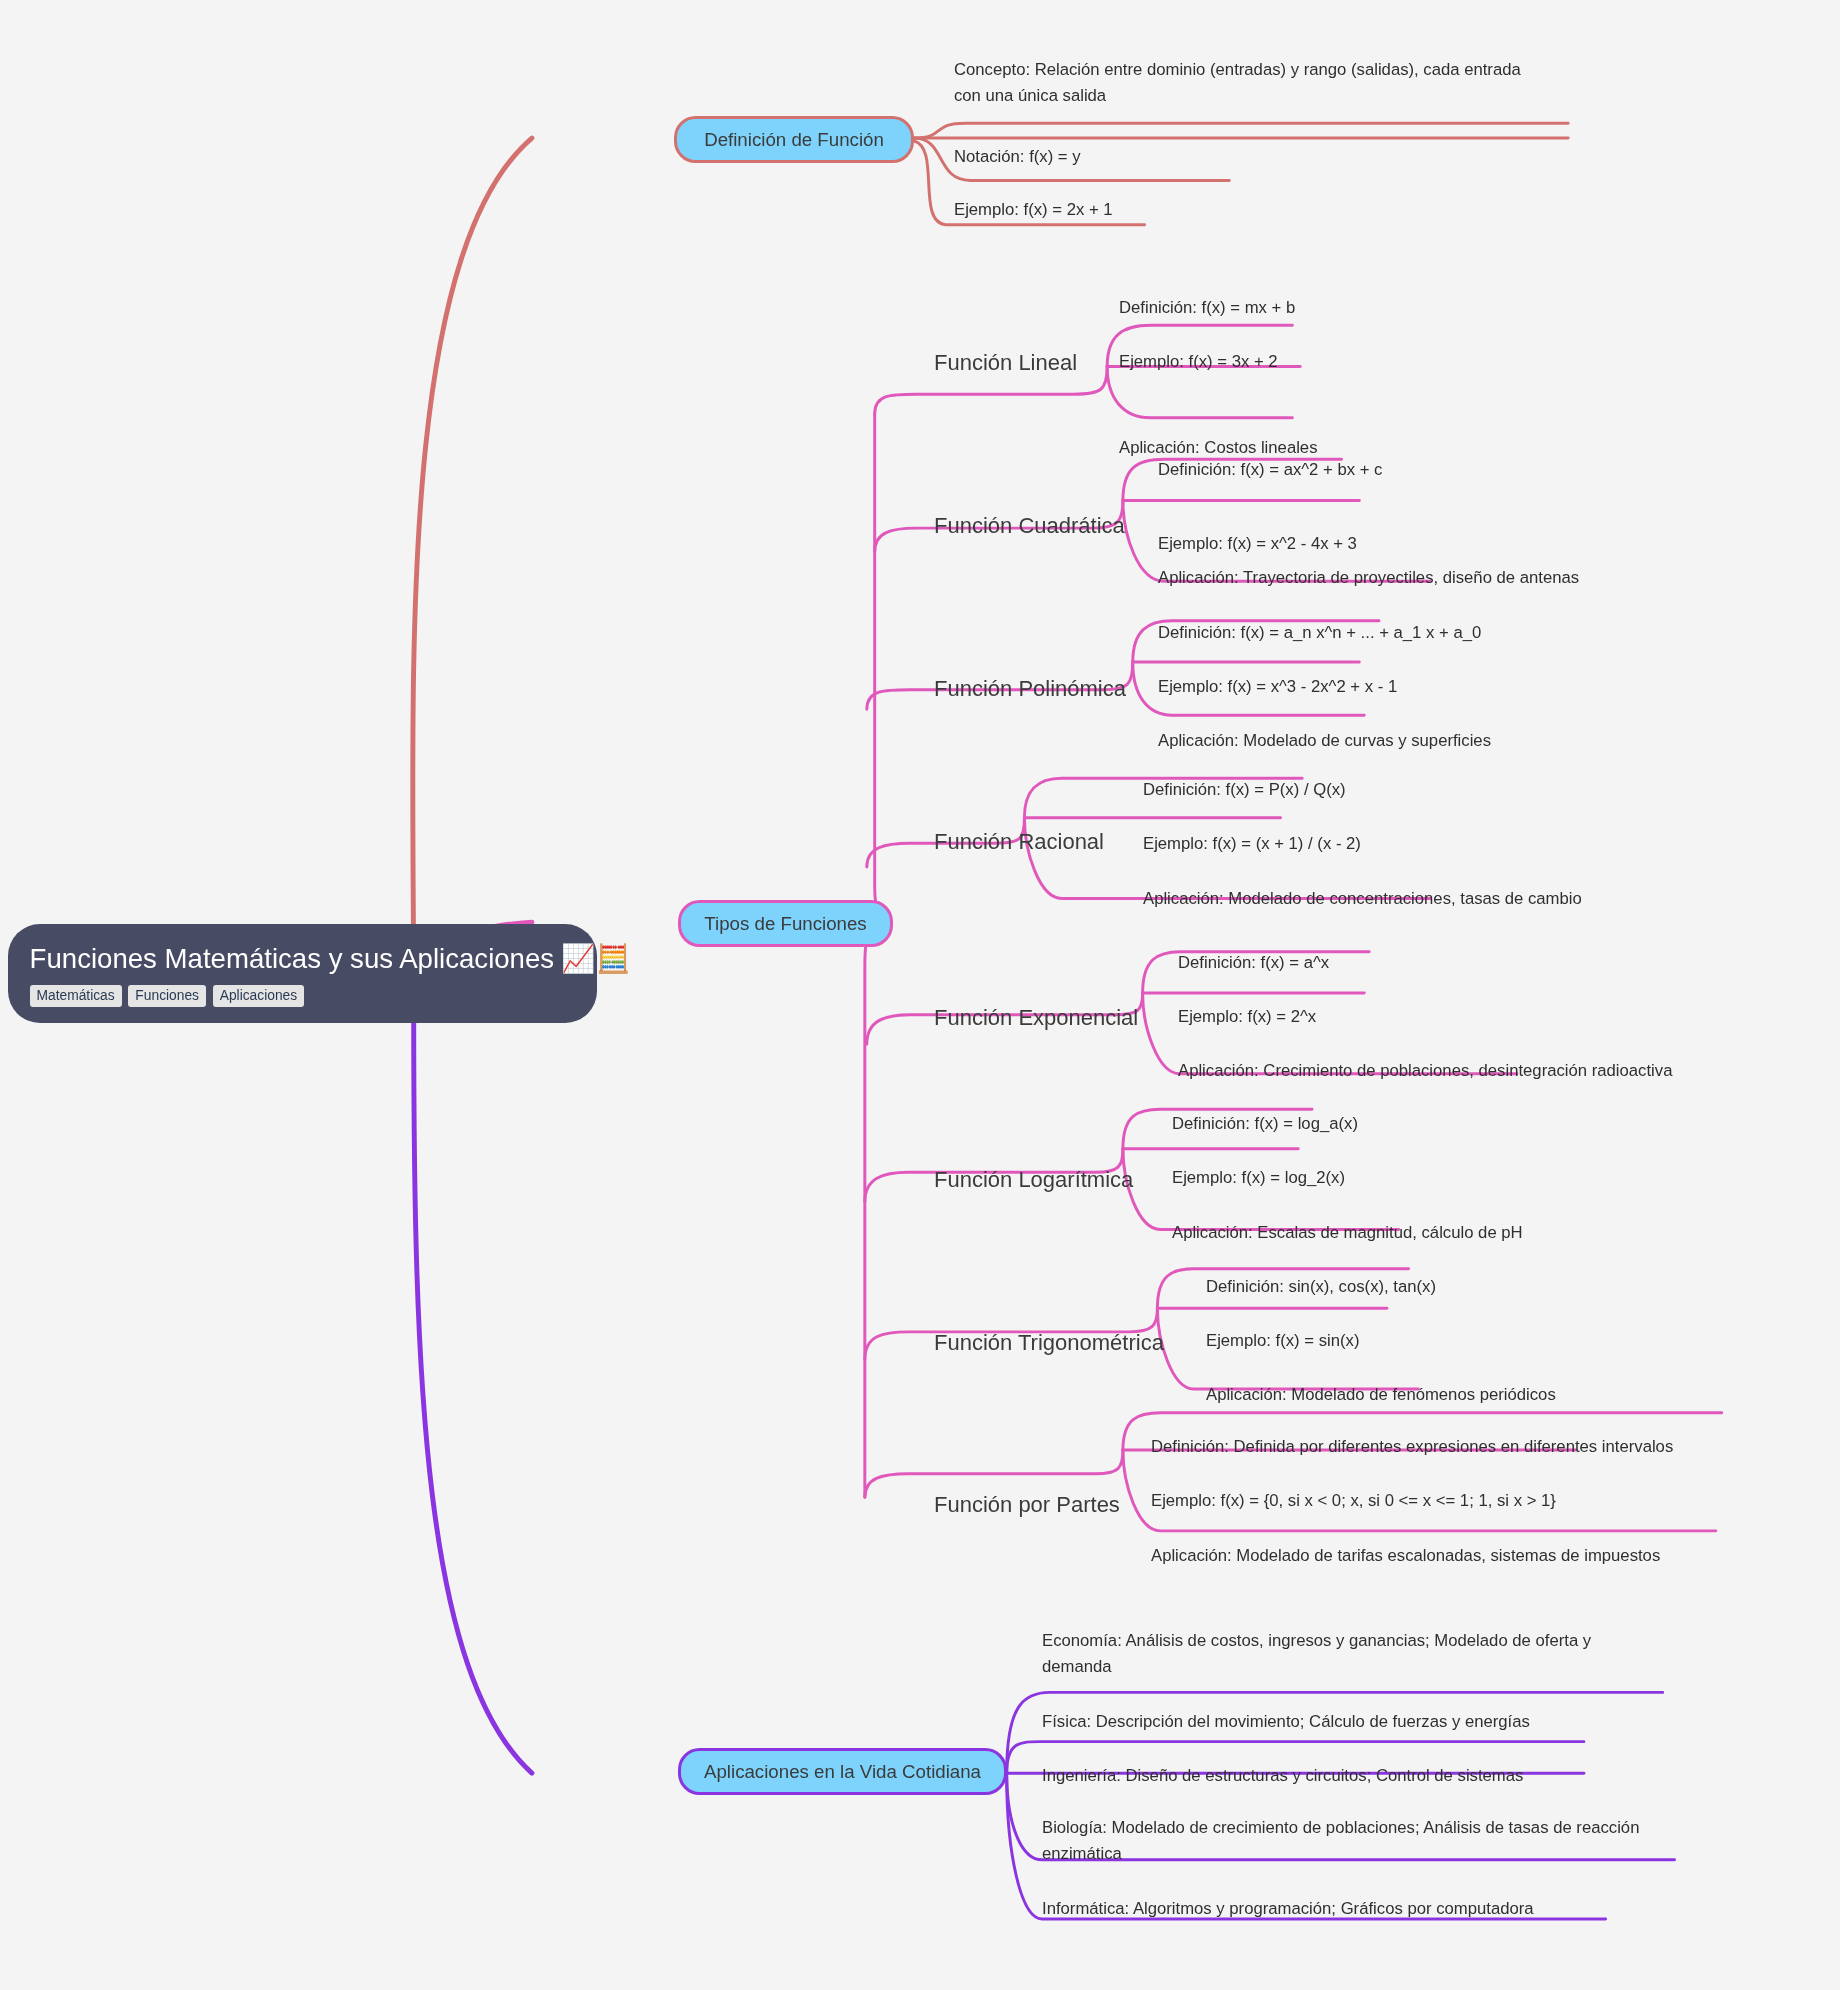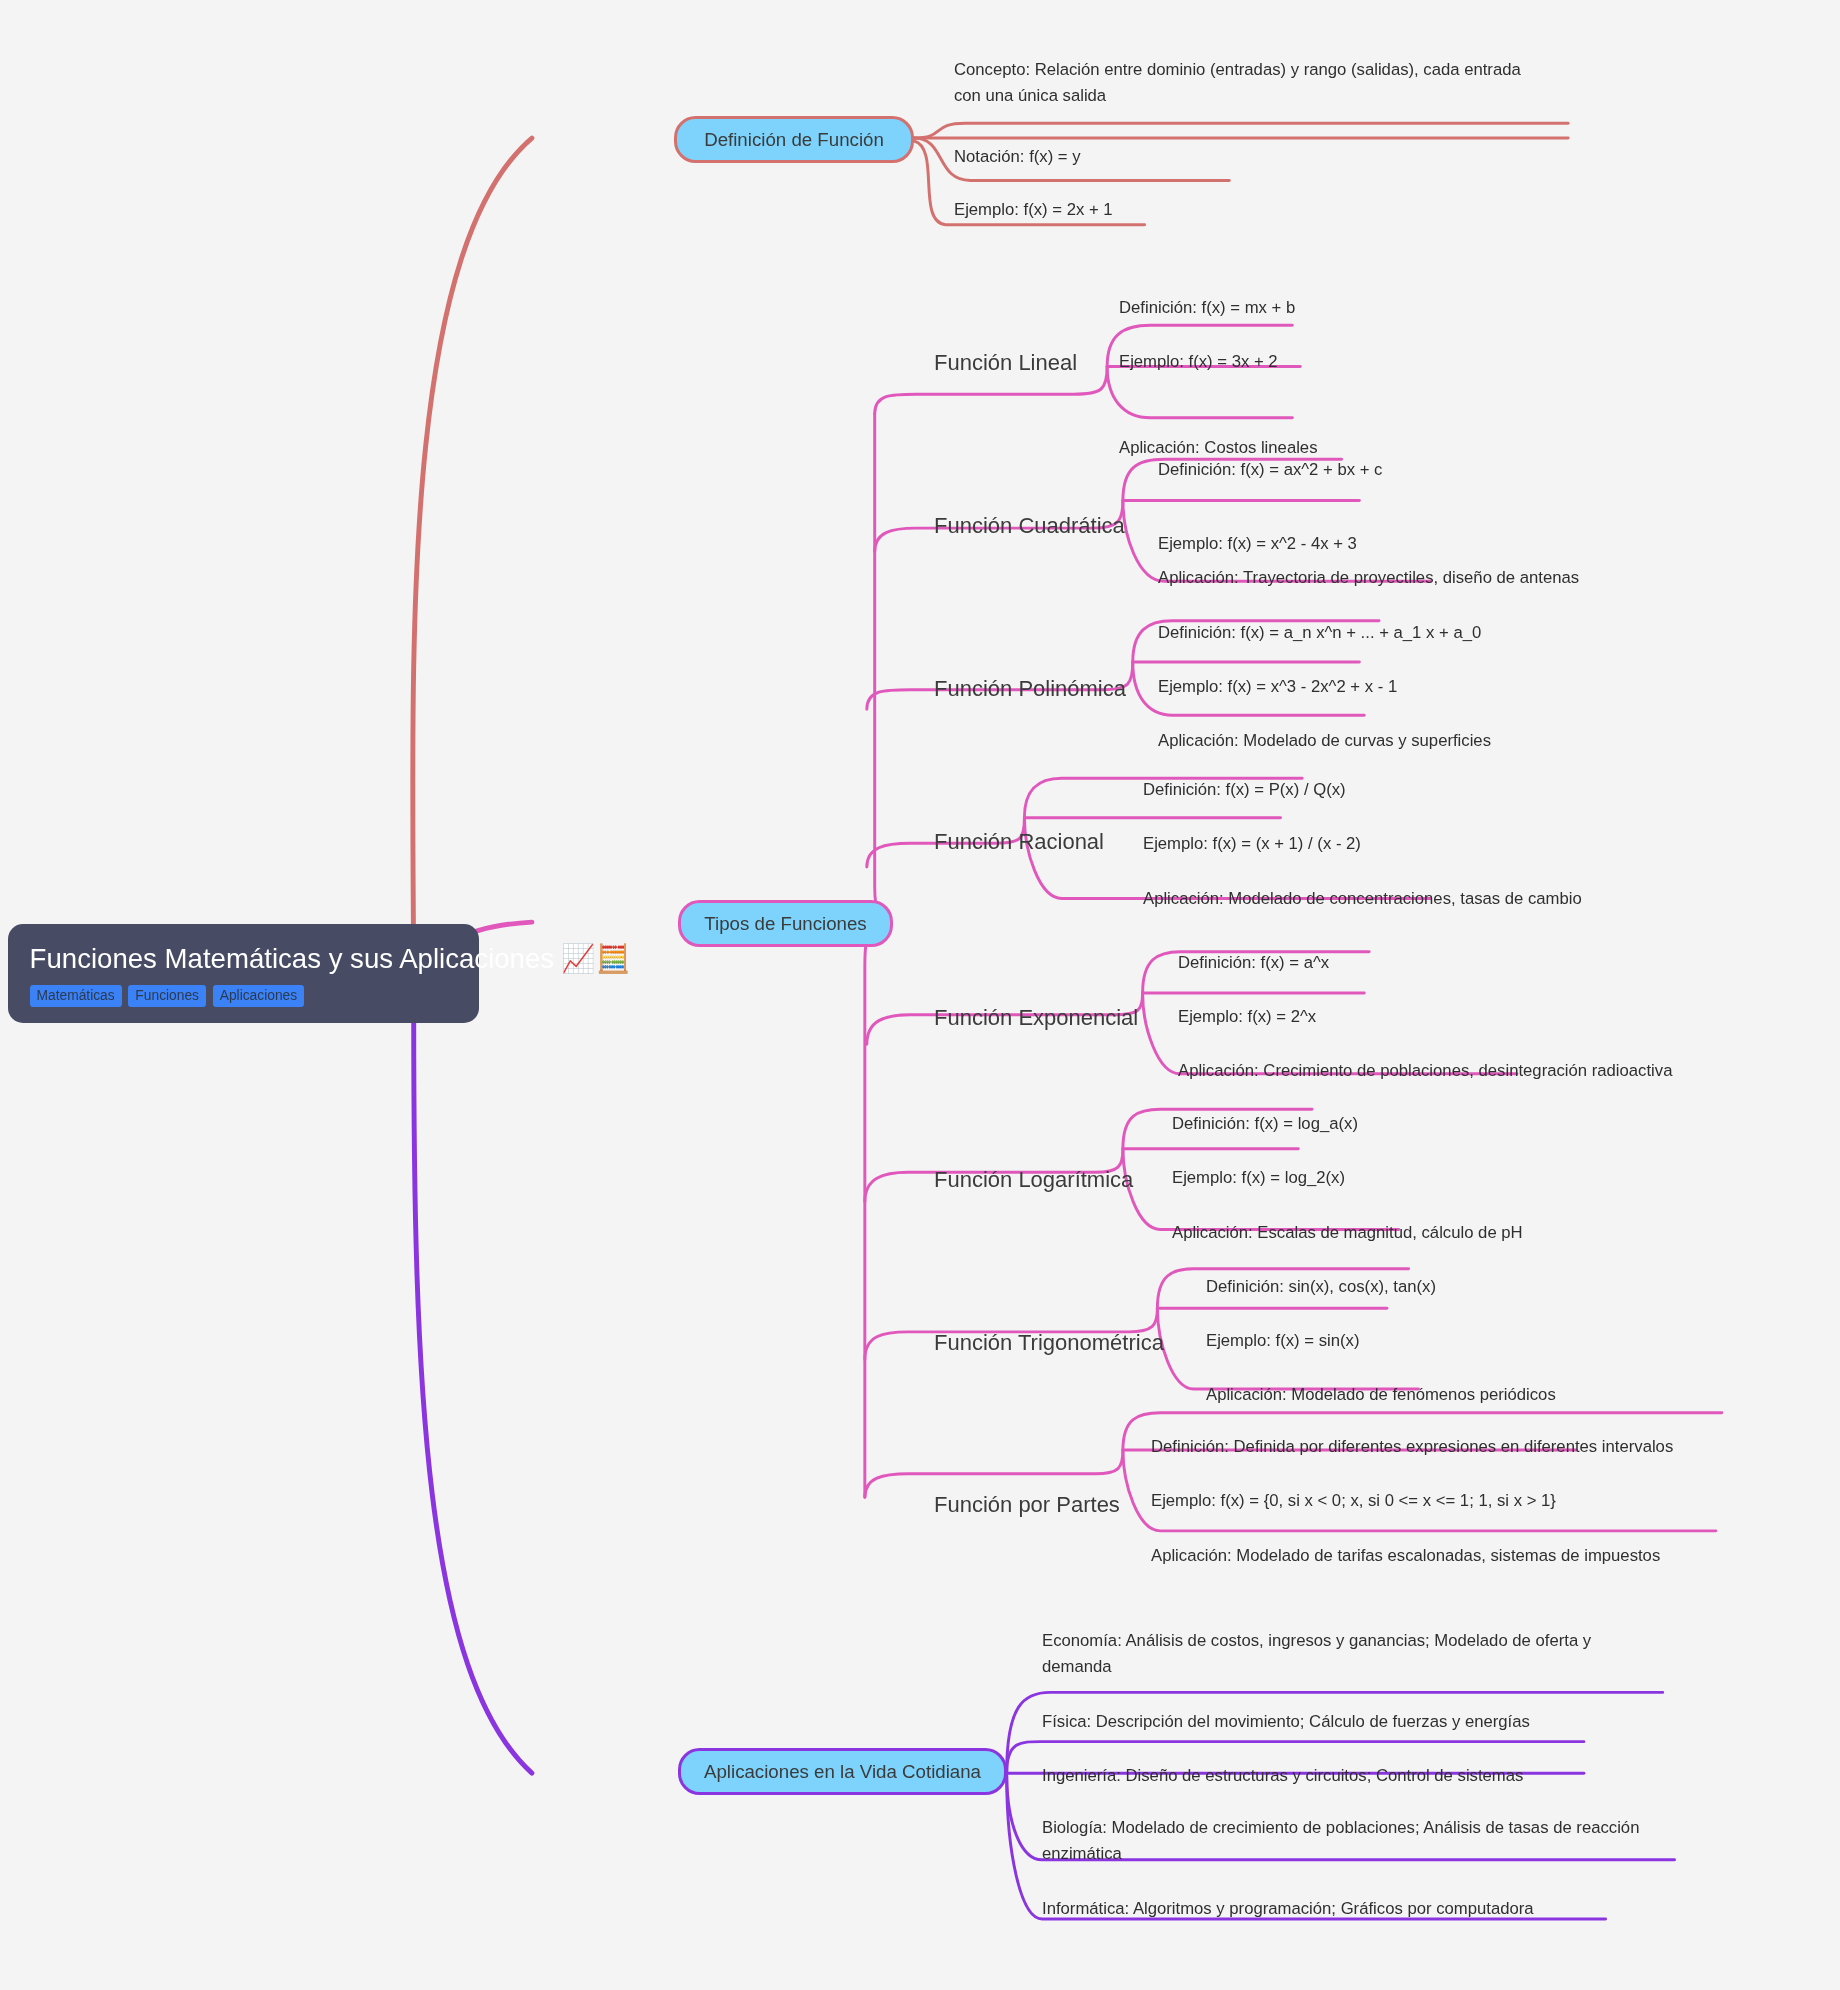--- a/index.html
+++ b/index.html
@@ -22,39 +22,39 @@
     width: 1840px;
     height: 1991px;
     pointer-events: none;
   }
 
   
   .root-node {
     position: absolute;
     left: 7.9px;
     top: 924px;
-    width: 471px;
+    width: 589px;
     box-sizing: border-box;
     background: #474b63;
-    border-radius: 15px;
+    border-radius: 32px;
     padding: 17.7px 21.7px 15.8px 21.7px;
   }
   .root-title {
     color: #ffffff;
     font-size: 27.6px;
     line-height: 33px;
     white-space: nowrap;
   }
   .root-tags {
     margin-top: 9.9px;
     display: flex;
     gap: 6.9px;
   }
   .root-tag {
-    background: #3b82f6;
+    background: #e5e5e5;
     color: #2b3a52;
     font-size: 13.8px;
     line-height: 17.7px;
     padding: 2px 6.9px 3px 6.9px;
     border-radius: 3px;
     white-space: nowrap;
   }
 
   
   .pill {

